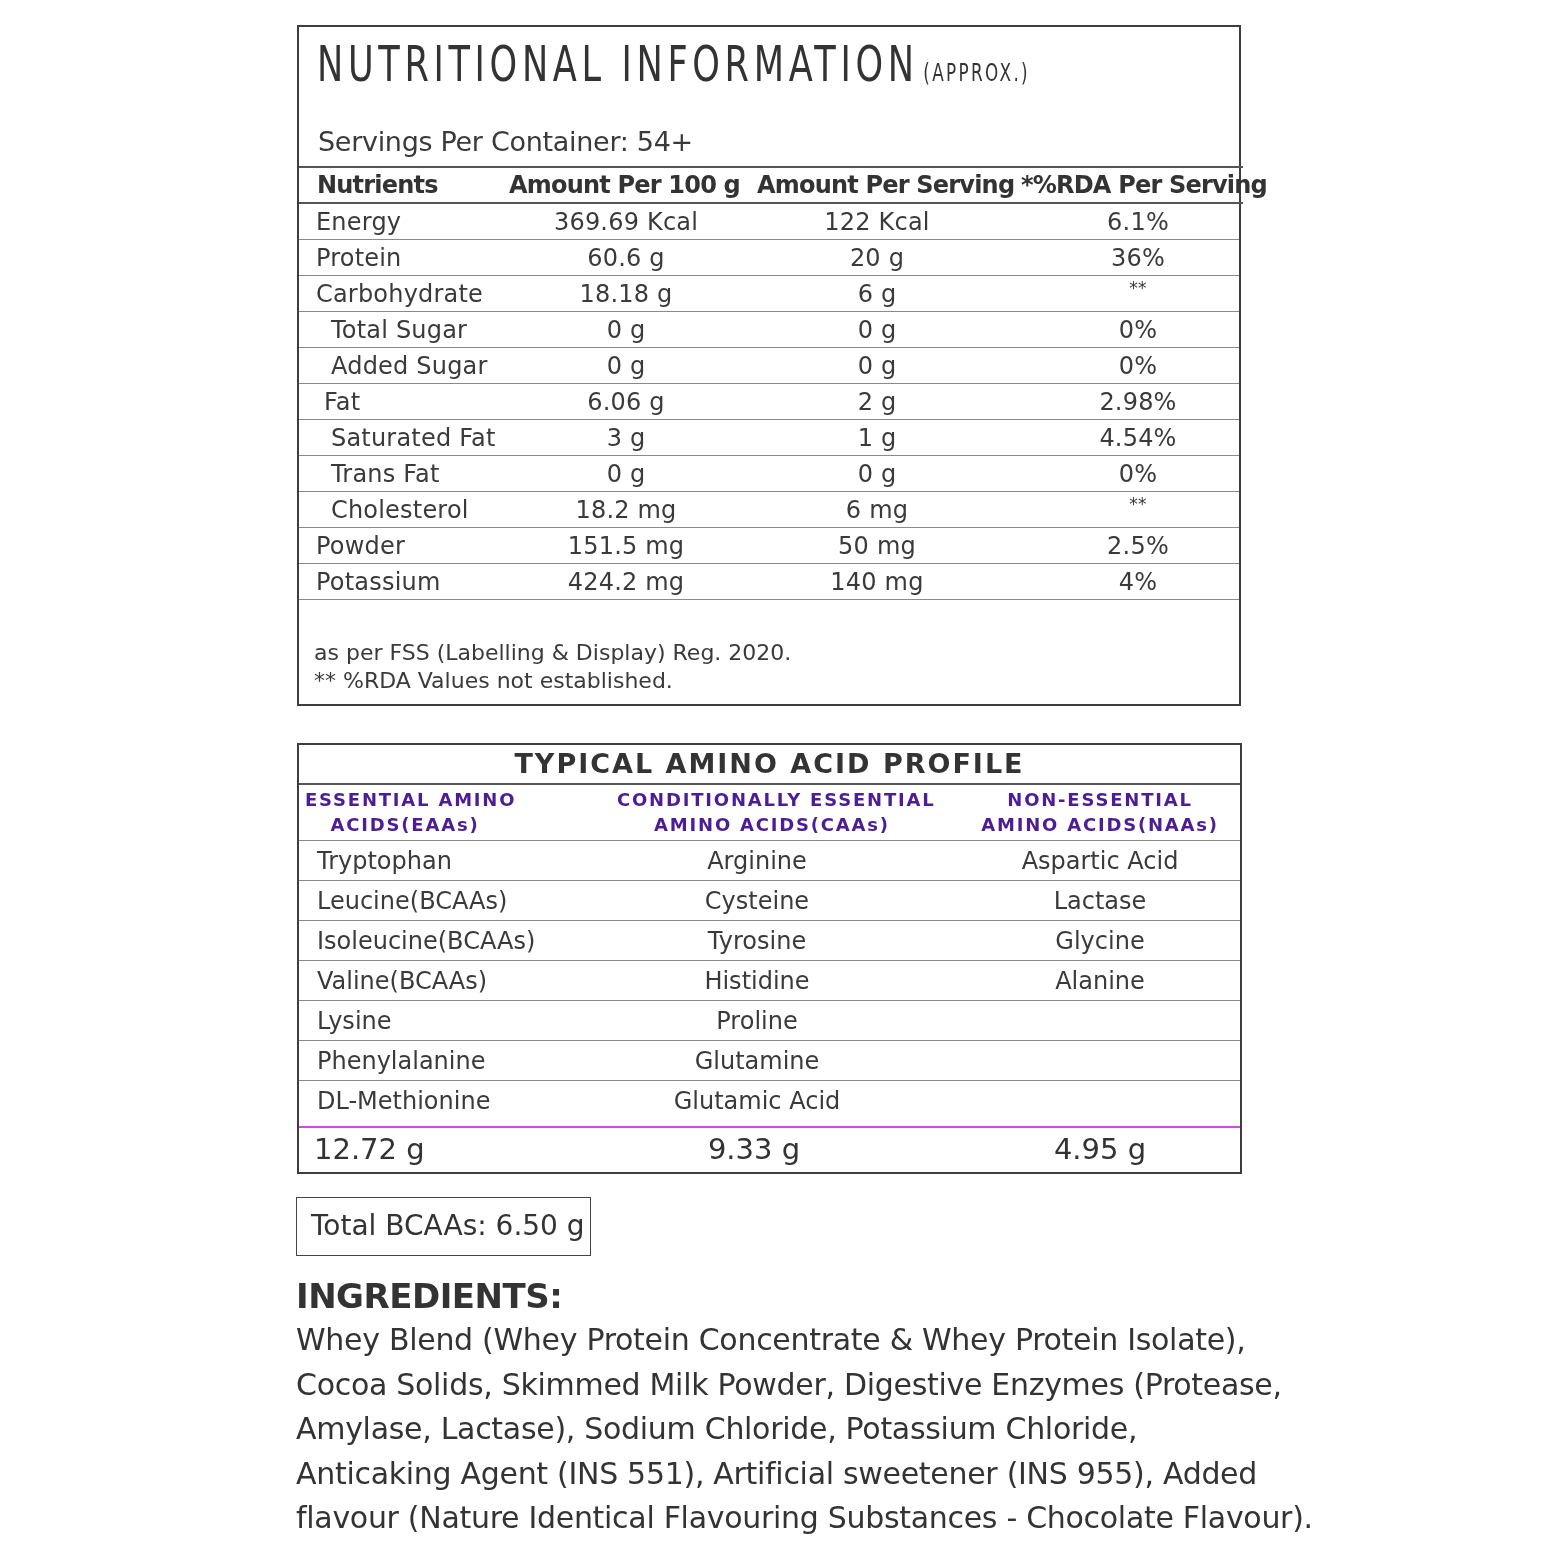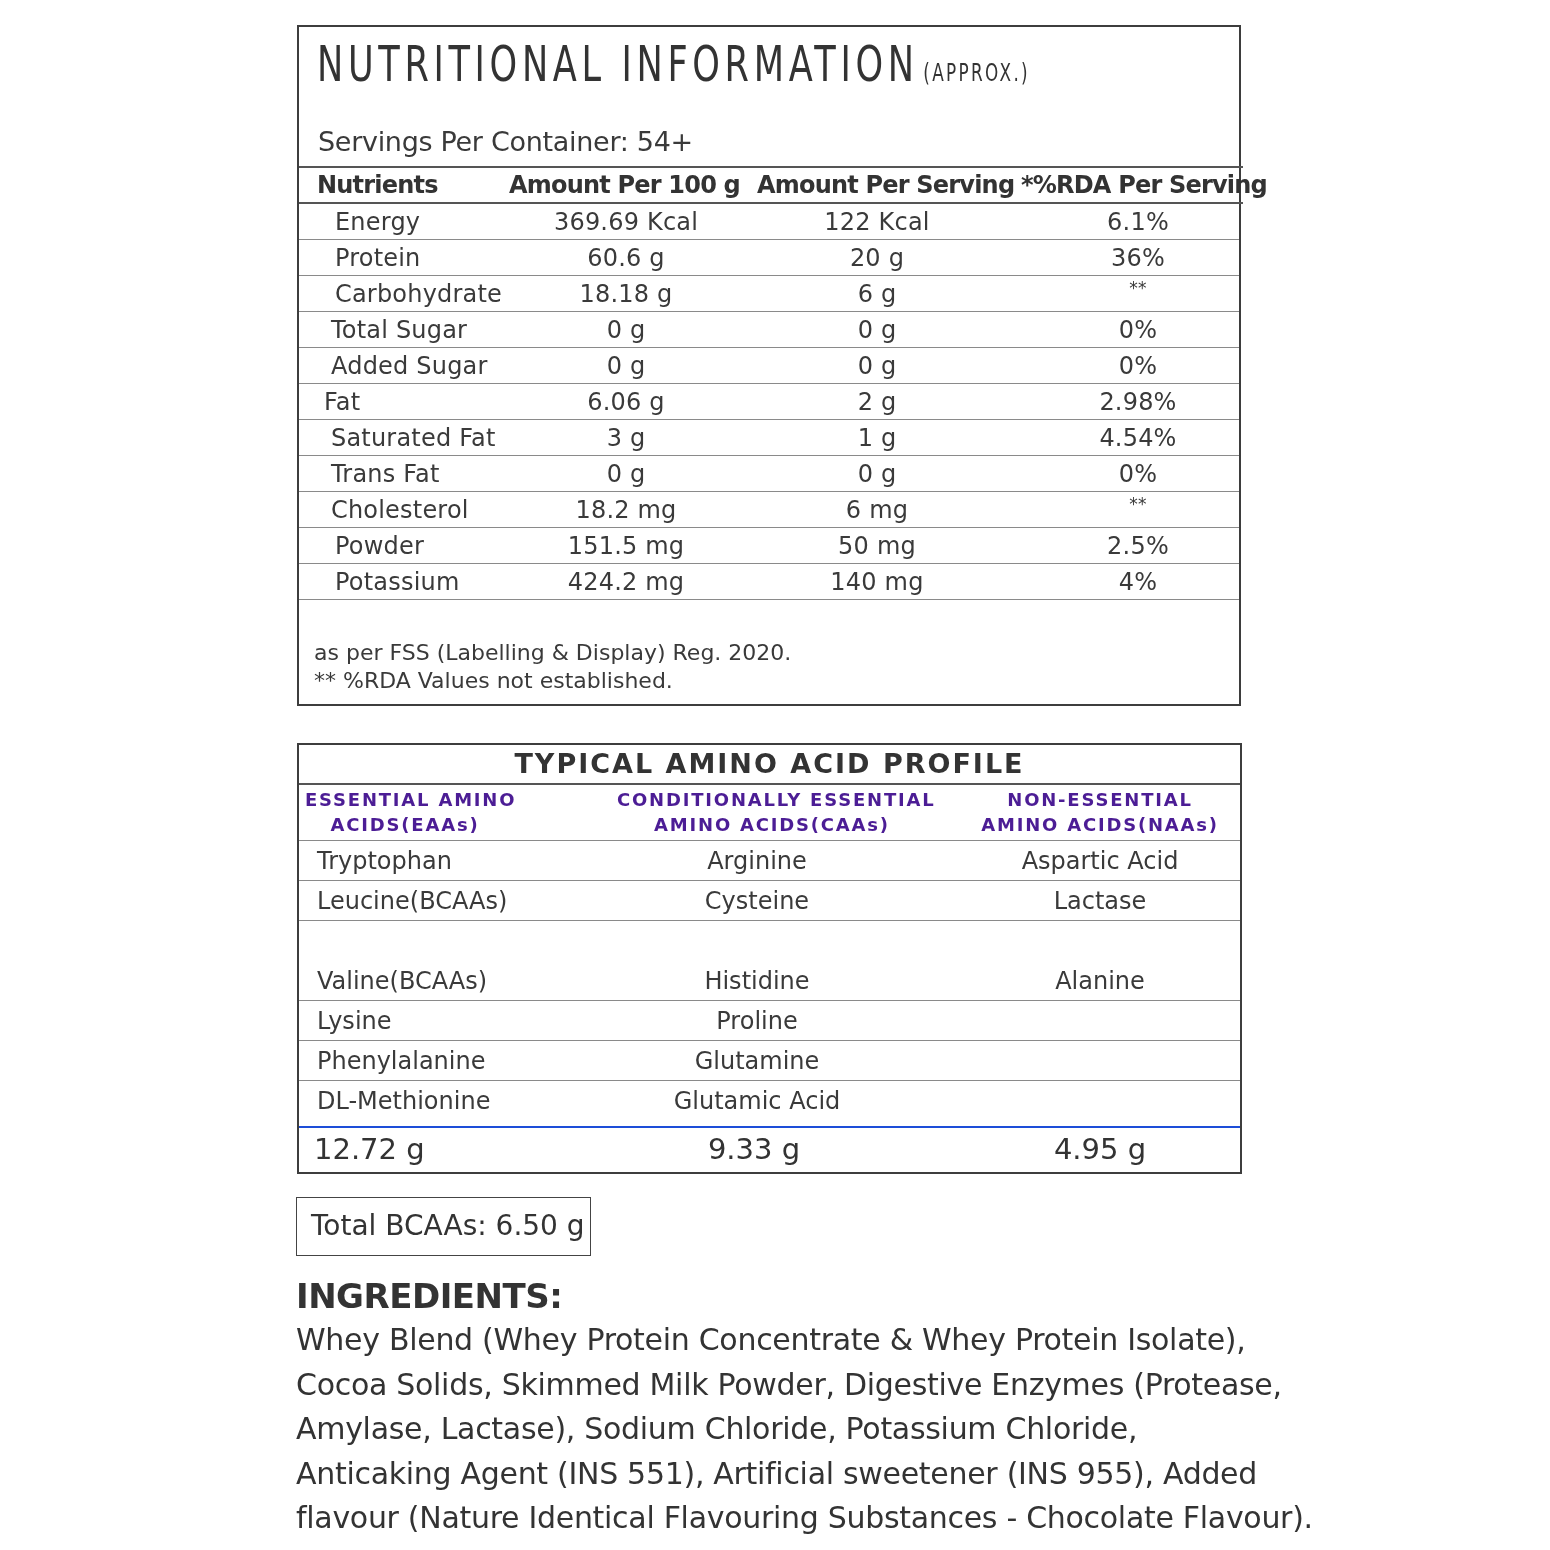--- a/index.html
+++ b/index.html
@@ -28,42 +28,42 @@
     }
     .nt-head span {
       position: absolute; top: 3px; font-size: 24px; font-weight: bold; color: #333;
       letter-spacing: -0.8px; white-space: nowrap;
     }
     .row {
       position: absolute; left: 0; width: 940px; height: 36px;
       border-bottom: 1.5px solid #8a8a8a; box-sizing: border-box;
     }
     .row span { position: absolute; top: 4px; font-size: 24px; color: #3a3a3a; white-space: nowrap; letter-spacing: 0.2px; }
-    .c1 { left: 36px; }
+    .c1 { left: 17px; }
     .c1.ind { left: 32px; }
     .c1.ind2 { left: 25px; }
     .cc { position: absolute; top: 4px; font-size: 24px; transform: translateX(-50%); white-space: nowrap; }
 
     .nt-foot { position: absolute; left: 15px; font-size: 22px; color: #3a3a3a; white-space: nowrap; }
 
     
     #amino { left: 297px; top: 743px; width: 945px; height: 431px; }
     .aa-title {
       position: absolute; left: 0; top: 0; width: 941px; height: 40px;
       border-bottom: 2px solid #555; box-sizing: border-box; text-align: center;
       font-size: 27px; font-weight: bold; letter-spacing: 2px; color: #333; line-height: 38px;
     }
     .aa-hdr {
       position: absolute; top: 42px; height: 55px; text-align: center;
       font-size: 18px; font-weight: bold; letter-spacing: 1.8px; color: #4c1d95; line-height: 25px; white-space: nowrap;
     }
     .aa-hdr-line { position: absolute; left: 0; top: 95px; width: 941px; border-top: 1.5px solid #8a8a8a; }
     .aa-row { position: absolute; left: 0; width: 941px; height: 40px; border-bottom: 1.5px solid #8a8a8a; box-sizing: border-box; }
     .aa-row span { position: absolute; top: 6px; font-size: 24px; color: #3a3a3a; white-space: nowrap; }
-    .aa-tot { position: absolute; left: 0; top: 381px; width: 941px; height: 46px; border-top: 2px solid #1d4ed8; box-sizing: border-box; }
+    .aa-tot { position: absolute; left: 0; top: 381px; width: 941px; height: 46px; border-top: 2px solid #d946ef; box-sizing: border-box; }
     .aa-tot span { position: absolute; top: 4px; font-size: 29px; color: #333; white-space: nowrap; }
 
     
     #bcaa { left: 296px; top: 1197px; width: 295px; height: 59px; border: 1.5px solid #444; }
     #bcaa span { position: absolute; left: 14px; top: 11px; font-size: 28px; color: #333; white-space: nowrap; }
 
     
     .ing-title {
       position: absolute; left: 296px; top: 1276px; font-size: 34px; font-weight: bold; color: #333;
       letter-spacing: -0.5px;
@@ -174,20 +174,25 @@
 
   <div class="aa-row" style="top:96px">
     <span style="left:18px">Tryptophan</span>
     <span class="cc" style="left:458px;top:6px">Arginine</span>
     <span class="cc" style="left:801px;top:6px">Aspartic Acid</span>
   </div>
   <div class="aa-row" style="top:136px">
     <span style="left:18px">Leucine(BCAAs)</span>
     <span class="cc" style="left:458px;top:6px">Cysteine</span>
     <span class="cc" style="left:801px;top:6px">Lactase</span>
+  </div>
+  <div class="aa-row" style="top:176px">
+    <span style="left:18px">Isoleucine(BCAAs)</span>
+    <span class="cc" style="left:458px;top:6px">Tyrosine</span>
+    <span class="cc" style="left:801px;top:6px">Glycine</span>
   </div>
   <div class="aa-row" style="top:216px">
     <span style="left:18px">Valine(BCAAs)</span>
     <span class="cc" style="left:458px;top:6px">Histidine</span>
     <span class="cc" style="left:801px;top:6px">Alanine</span>
   </div>
   <div class="aa-row" style="top:256px">
     <span style="left:18px">Lysine</span>
     <span class="cc" style="left:458px;top:6px">Proline</span>
     <span class="cc" style="left:801px;top:6px"></span>

